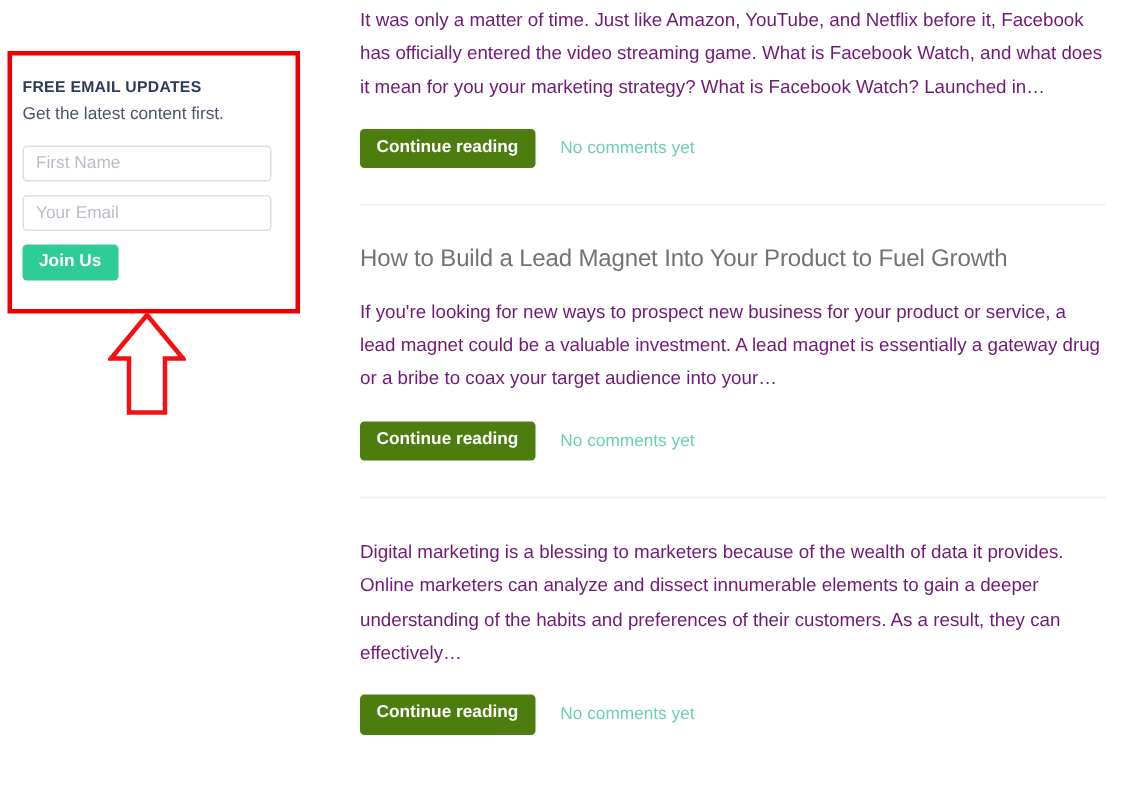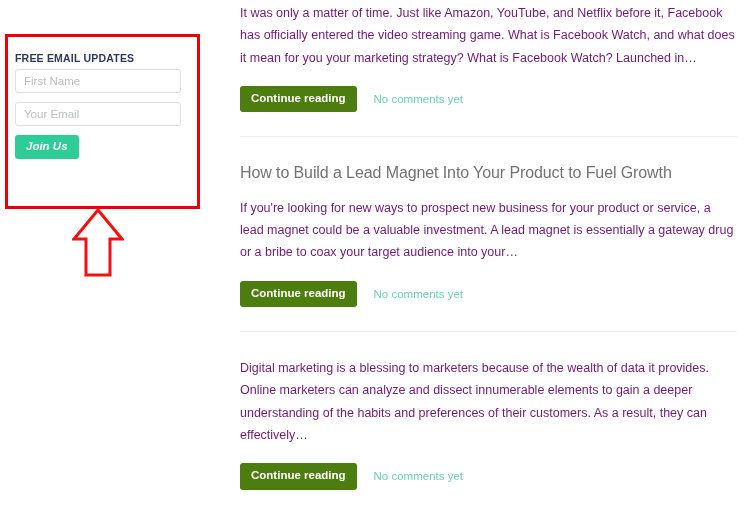--- a/index.html
+++ b/index.html
@@ -84,21 +84,20 @@
     border: 0;
     background: #2ecc96;
     color: #ffffff;
     font-family: "Liberation Sans", sans-serif;
     font-size: 11.5px;
     font-weight: bold;
     padding: 6px 11px 7px 11px;
     border-radius: 3px;
     cursor: pointer;
     line-height: 1;
-    font-style: italic;
   }
 
   
   #callout-arrow {
     position: absolute;
     left: 72px;
     top: 184px;
     width: 52px;
     height: 70px;
   }
@@ -179,20 +178,21 @@
 </style>
 </head>
 <body>
 
 <div id="sidebar">
 
   <div id="optin-highlight"></div>
 
   <div id="optin-form">
     <div id="optin-heading">FREE EMAIL UPDATES</div>
+    <div id="optin-sub">Get the latest content first.</div>
 
     <input class="optin-input" type="text" placeholder="First Name" style="">
 
     <input class="optin-input" type="text" placeholder="Your Email" style="">
 
     <button id="join-us-button">Join Us</button>
   </div>
 
   <div id="callout-arrow">
     <svg width="52" height="70" viewBox="0 0 52 70" xmlns="http://www.w3.org/2000/svg">

